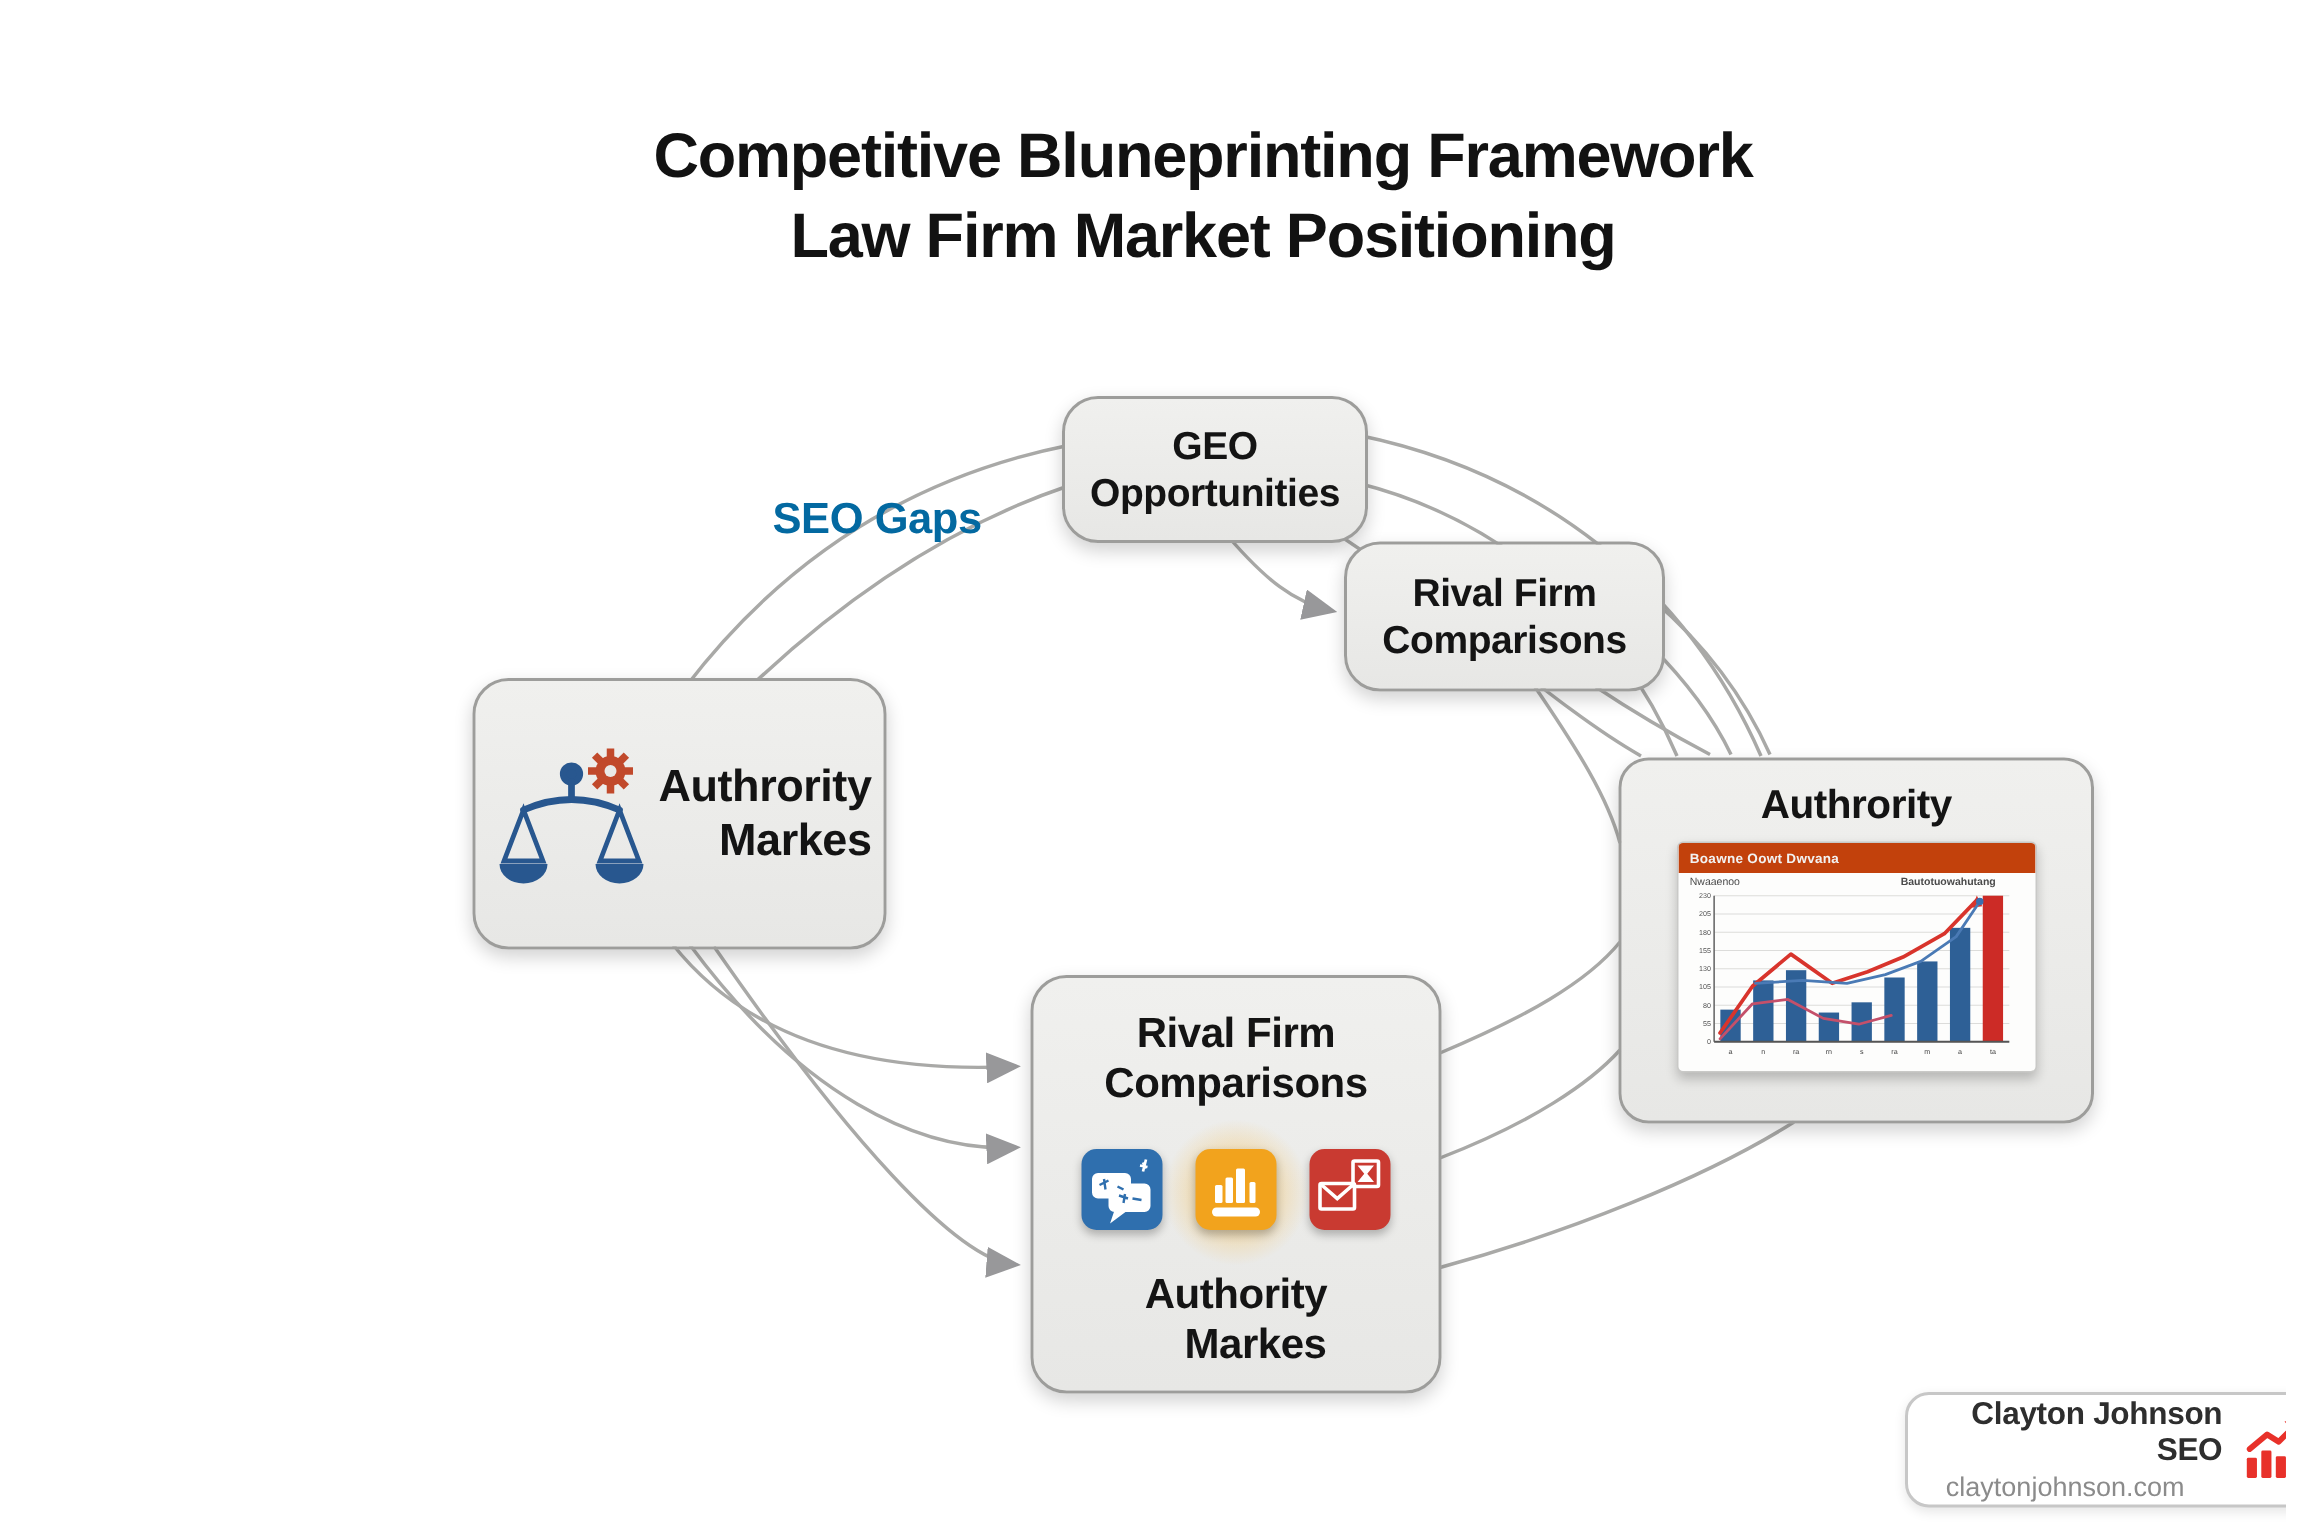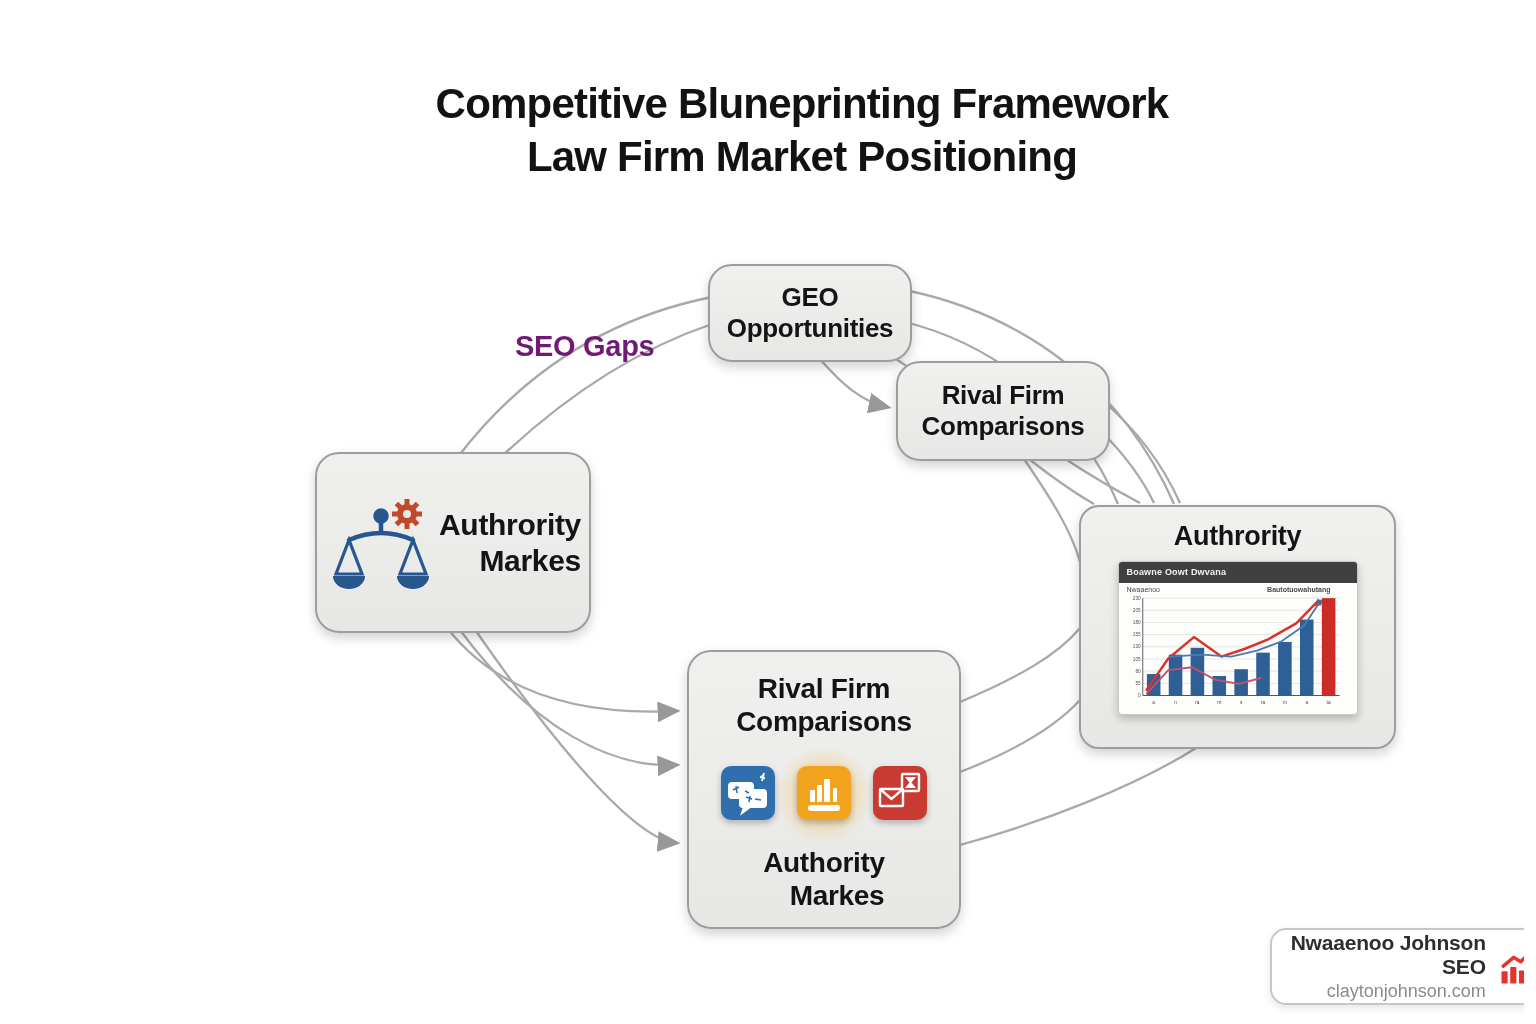--- a/index.html
+++ b/index.html
@@ -5,21 +5,21 @@
   html,body{margin:0;padding:0;background:#ffffff;}
   .canvas{position:relative;width:1492px;height:1024px;background:#ffffff;overflow:hidden;
           font-family:"Liberation Sans", sans-serif;margin-left:32px;}
   .connectors{position:absolute;left:0;top:0;z-index:1;}
   .node{position:absolute;z-index:2;background:linear-gradient(180deg,#f0f0ee,#e7e7e5);
         border:2px solid #9d9d9b;border-radius:24px;box-shadow:0 5px 12px rgba(0,0,0,.18);
         display:flex;align-items:center;justify-content:center;color:#141414;}
   .node .label{font-weight:bold;text-align:center;line-height:1.18;letter-spacing:-.3px;}
   .title{position:absolute;left:0;top:78px;width:1540px;text-align:center;z-index:2;
          font-weight:bold;font-size:42px;color:#121212;line-height:1.26;letter-spacing:-.8px;}
-  .float-label{position:absolute;z-index:2;font-weight:bold;font-size:29px;color:#701a75;letter-spacing:-.3px;}
+  .float-label{position:absolute;z-index:2;font-weight:bold;font-size:29px;color:#0369a1;letter-spacing:-.3px;}
 
   
   .node-authority{left:283px;top:452px;width:272px;height:177px;justify-content:flex-start;}
   .node-authority .icon-wrap{position:relative;width:108px;height:130px;margin-left:14px;flex:0 0 auto;}
   .node-authority .label{flex:1;text-align:right;padding-right:18px;font-size:30px;}
 
   
   .node-geo{left:676px;top:264px;width:200px;height:94px;}
   .node-geo .label{font-size:26px;}
   
@@ -34,33 +34,33 @@
   .glow{position:relative;width:54px;height:54px;}
   .glow::before{content:"";position:absolute;left:-22px;top:-20px;width:98px;height:98px;border-radius:50%;
      background:radial-gradient(circle,rgba(246,186,70,.55) 0%,rgba(246,186,70,.25) 45%,rgba(246,186,70,0) 70%);}
   .sub-label{font-weight:bold;font-size:28px;text-align:center;line-height:1.18;margin-top:14px;letter-spacing:-.3px;}
 
   
   .node-strategic{left:1047px;top:505px;width:313px;height:240px;flex-direction:column;justify-content:flex-start;border-radius:20px;}
   .node-strategic .label{font-size:27px;margin-top:14px;}
   .chart-panel{margin-top:8px;width:238px;height:152px;background:#fdfdfc;border:1px solid #c9c9c7;
      border-radius:4px;box-shadow:0 4px 8px rgba(0,0,0,.22);overflow:hidden;display:flex;flex-direction:column;}
-  .chart-header{height:24px;background:#404040;color:#f2f2f2;font-size:9px;font-weight:bold;
+  .chart-header{height:24px;background:#c2410c;color:#f2f2f2;font-size:9px;font-weight:bold;
      display:flex;align-items:center;padding-left:8px;letter-spacing:.2px;}
   .chart-notes{display:flex;font-size:7px;color:#4a4a4a;padding:3px 8px 0 8px;}
   .chart-notes .note-center{margin-left:auto;margin-right:18px;font-weight:bold;}
   .chart-plot{flex:1;padding:1px 4px 0 4px;}
 
   
   .badge{position:absolute;left:1238px;top:928px;width:284px;height:77px;z-index:2;background:#ffffff;
      border:2px solid #c7c7c7;border-radius:16px;box-shadow:0 3px 8px rgba(0,0,0,.10);
      display:flex;align-items:center;justify-content:flex-end;padding-right:14px;box-sizing:border-box;}
   .badge-text{text-align:right;margin-right:12px;}
   .badge-name{font-weight:bold;font-size:21px;color:#2e2e2e;letter-spacing:-.2px;}
-  .badge-domain{font-size:18px;color:#8b8b8b;margin-top:2px;}
+  .badge-domain{font-size:18px;color:#8b8b8b;margin-top:2px;text-align:center;}
 </style>
 </head>
 <body>
 
 <div class="canvas">
 
   <svg class="connectors" width="1536" height="1024" viewBox="0 0 1536 1024">
     <defs>
       <marker id="arw" markerWidth="10" markerHeight="9" refX="8" refY="4.5" orient="auto">
         <path d="M0,0 L10,4.5 L0,9 Z" fill="#98989a"></path>
@@ -250,21 +250,21 @@
             <circle cx="187" cy="7.760000000000005" r="2.4" fill="#3a6fb0"></circle>
             <polyline points="19.8,96.12 40.7,73.56 63.5,70.74000000000001 86.3,82.96 109.1,86.72 130,81.08" fill="none" stroke="#c4506a" stroke-width="1.8" stroke-linejoin="round" stroke-linecap="round"></polyline>
             <line x1="16" y1="4" x2="16" y2="98" stroke="#666" stroke-width="1"></line>
             <line x1="16" y1="98" x2="206" y2="98" stroke="#555" stroke-width="1.2"></line>
           </svg></div>
     </div>
   </div>
 
   <div class="badge">
     <div class="badge-text">
-      <div class="badge-name">Nwaaenoo Johnson SEO</div>
+      <div class="badge-name">Clayton Johnson SEO</div>
       <div class="badge-domain">claytonjohnson.com</div>
     </div>
     <svg width="46" height="46" viewBox="0 0 46 46">
       <g fill="#e8312a">
         <rect x="4" y="28" width="7" height="14" rx="1"></rect>
         <rect x="14" y="23" width="7" height="19" rx="1"></rect>
         <rect x="24" y="27" width="7" height="15" rx="1"></rect>
         <rect x="34" y="20" width="7" height="22" rx="1"></rect>
       </g>
       <path d="M6,22 L18,12 L26,17 L38,5" stroke="#e8312a" stroke-width="4" fill="none" stroke-linecap="round" stroke-linejoin="round"></path>

